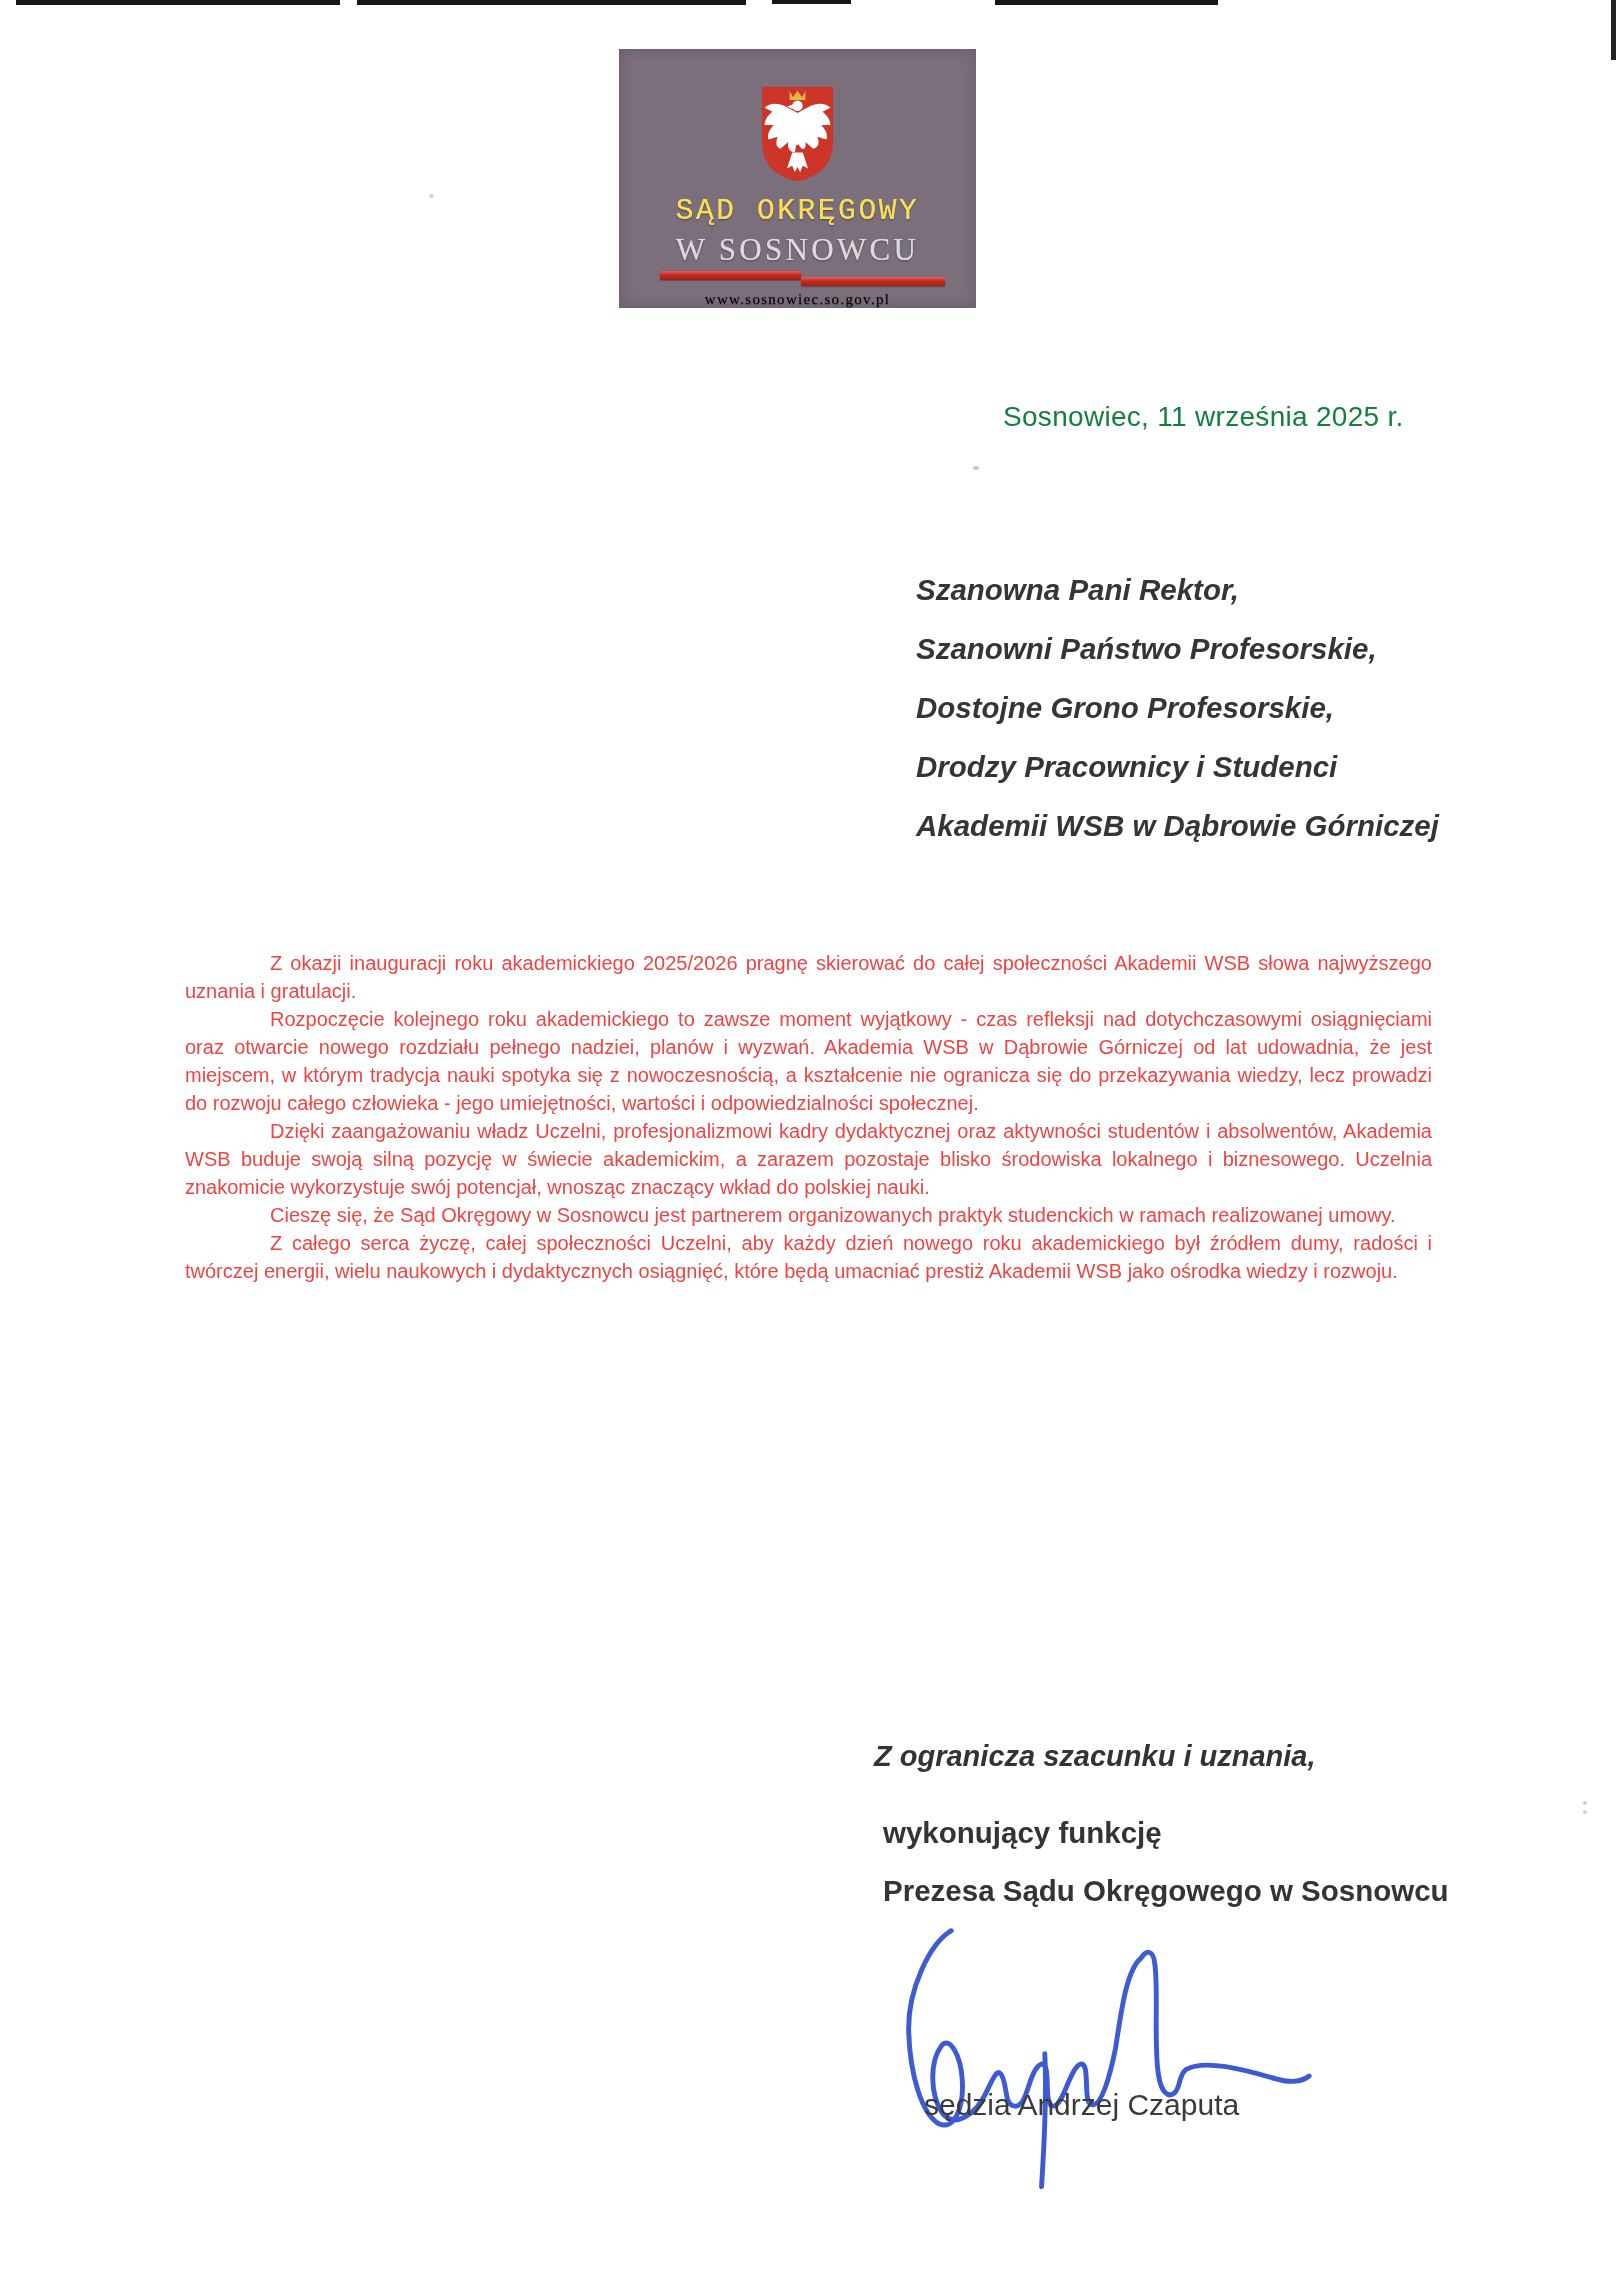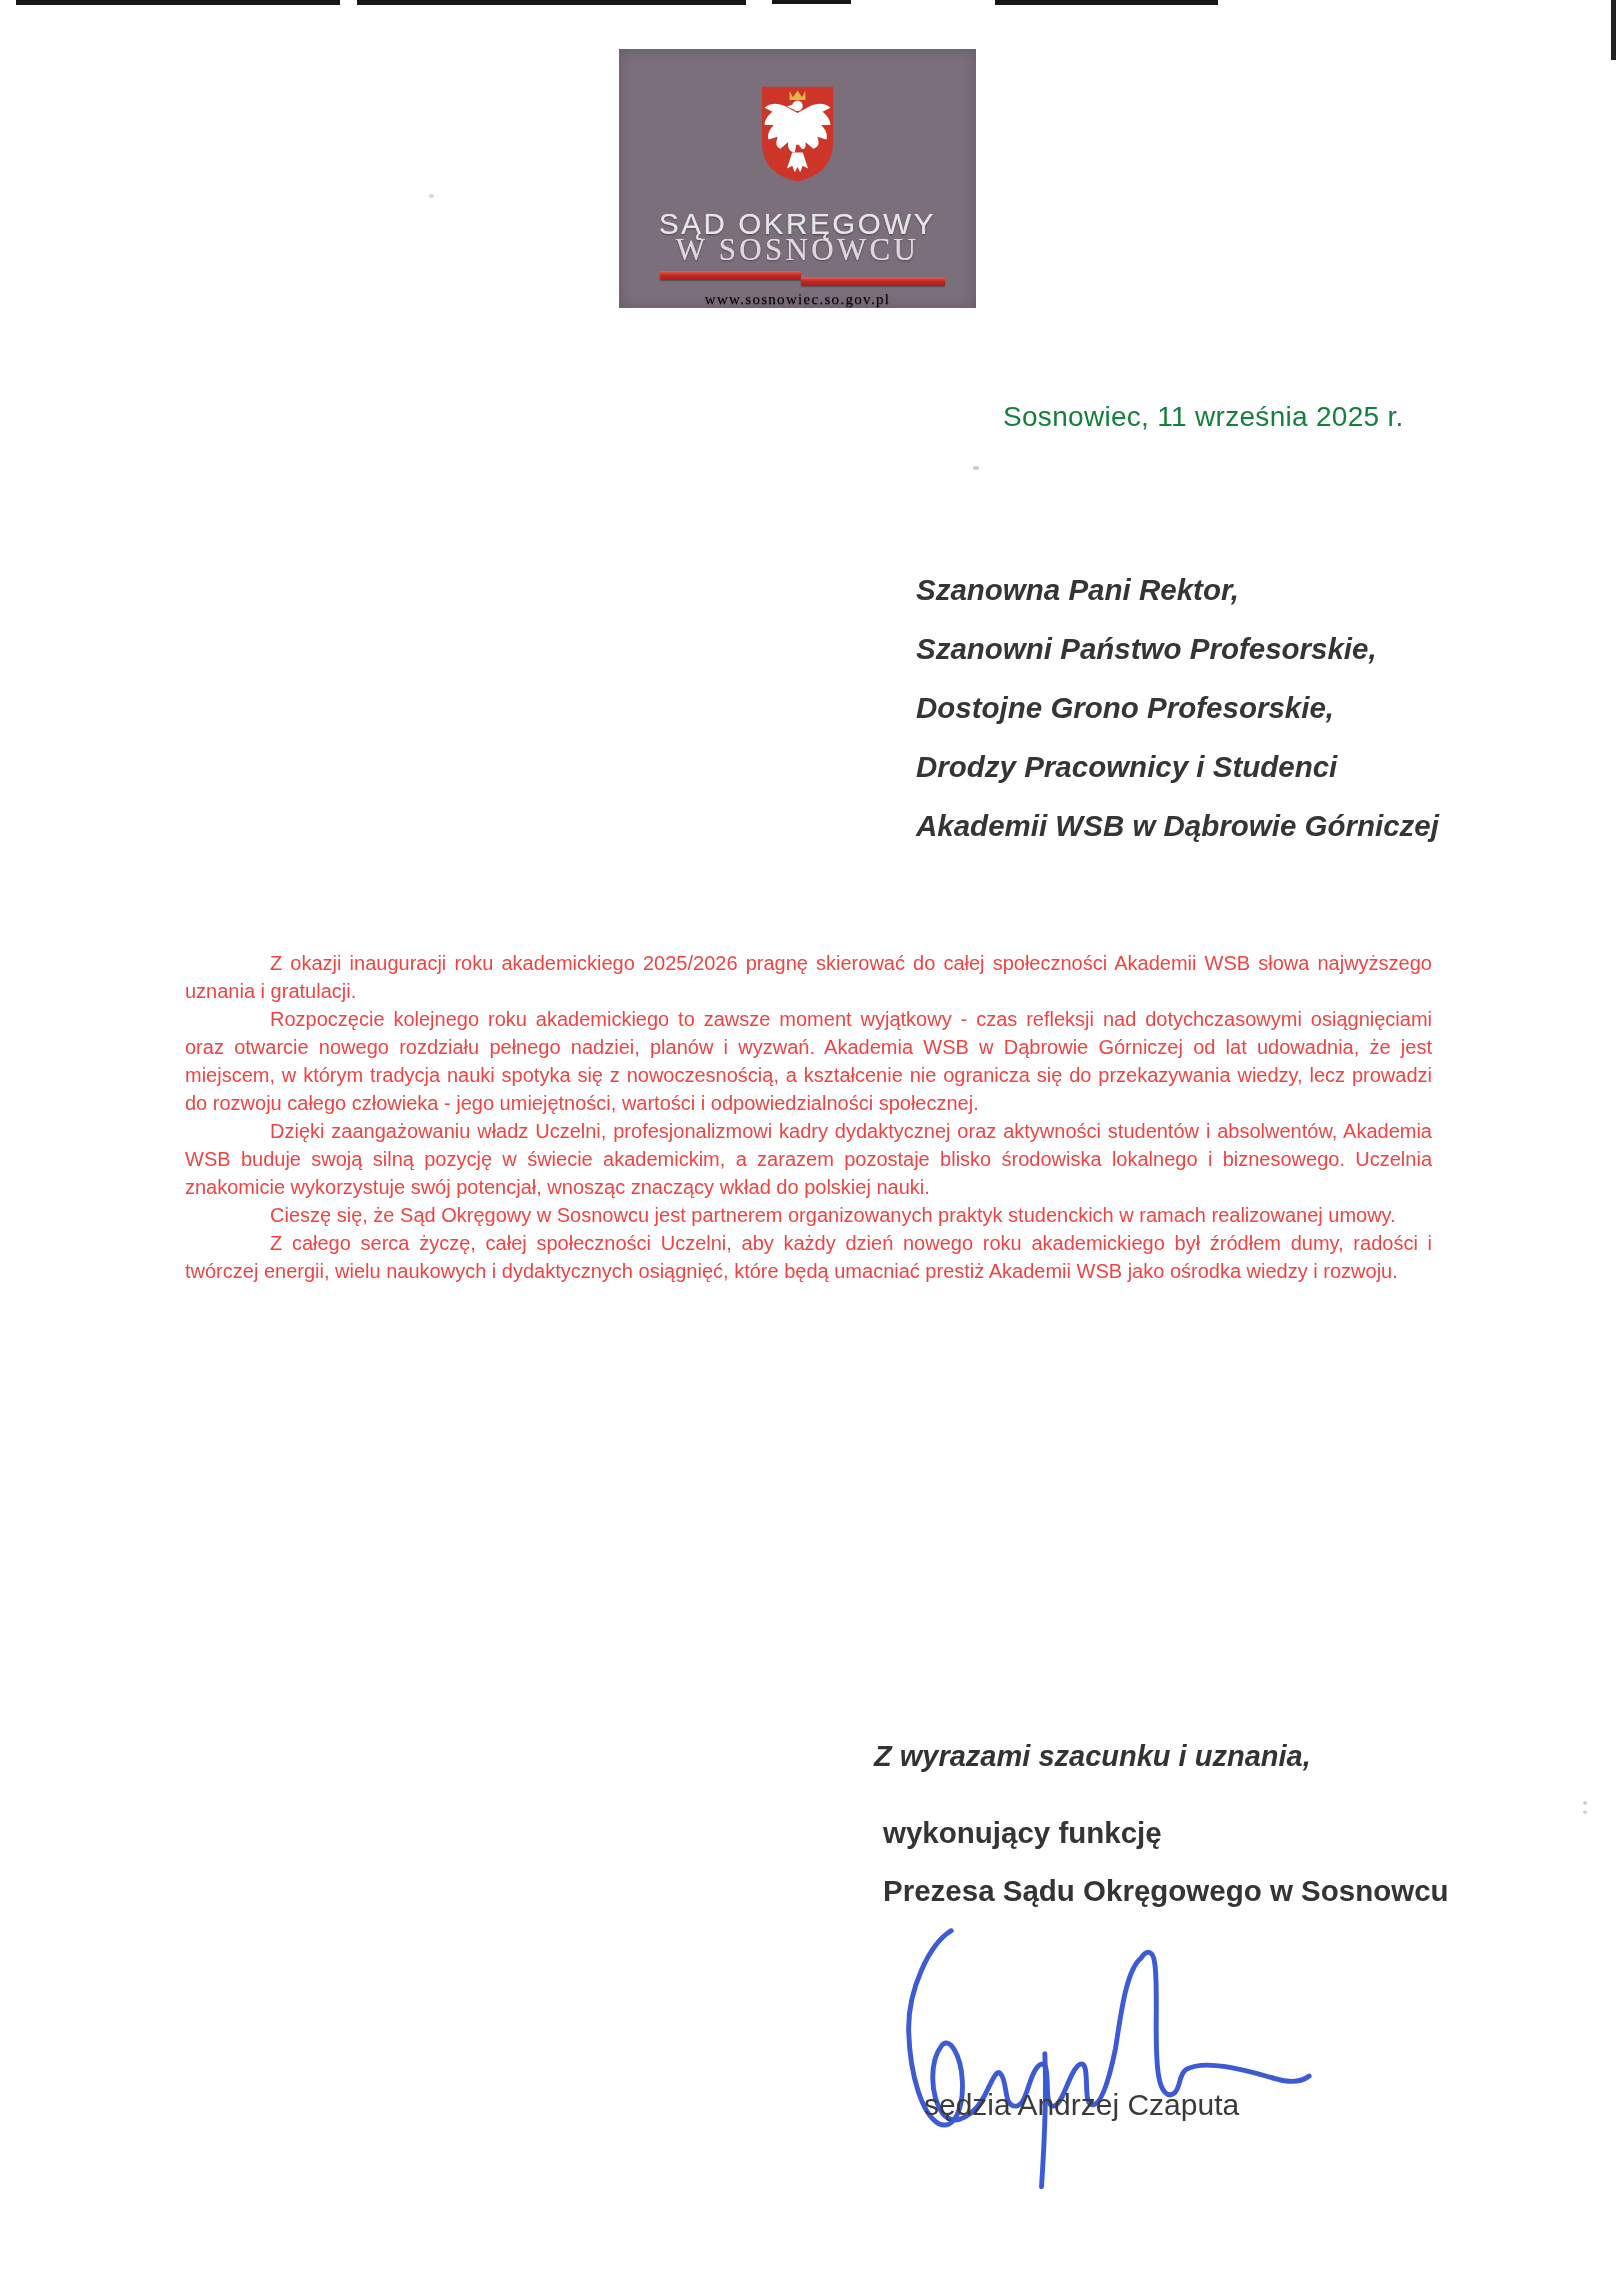--- a/index.html
+++ b/index.html
@@ -26,24 +26,23 @@
   
   .logo{
     position:absolute;left:619px;top:49px;width:357px;height:259px;
     background:#7b6f7b;
     box-shadow:inset 0 0 15.7px rgba(0,0,0,.18);
     text-align:center;
   }
   .logo .shield{position:absolute;left:139px;top:35px;width:79px;height:99px;}
   .logo .l1{
     position:absolute;left:0;width:100%;top:145px;
-    font-family:Liberation Sans, sans-serif;font-size:29.5px;letter-spacing:2.6px;
-    color:#e5e5e5;text-shadow:0 1.3px 2px rgba(0,0,0,.45), 0 0 0.7px #fff;
+    font-family:Liberation Mono, monospace;font-size:29.5px;letter-spacing:2.6px;
+    color:#fde047;text-shadow:0 1.3px 2px rgba(0,0,0,.45), 0 0 0.7px #fff;
     white-space:nowrap;
-    margin-top:13px;
   }
   .logo .l2{
     position:absolute;left:0;width:100%;top:183px;
     font-family:"Liberation Serif",serif;font-size:31px;letter-spacing:3.3px;
     color:#ddd7de;text-shadow:0 1.3px 2px rgba(0,0,0,.45), 0 0 0.7px #fff;
     white-space:nowrap;
   }
   .bar{position:absolute;height:8.5px;border-radius:1.3px;
        background:linear-gradient(to bottom,#e8605a 0%,#c22a20 45%,#a81f17 100%);
        box-shadow:0 0.7px 1.3px rgba(0,0,0,.4);}
@@ -132,21 +131,21 @@
   </div>
 
   <div class="body-text">
     <p>Z okazji inauguracji roku akademickiego 2025/2026 pragnę skierować do całej społeczności Akademii WSB słowa najwyższego uznania i gratulacji.</p>
     <p>Rozpoczęcie kolejnego roku akademickiego to zawsze moment wyjątkowy - czas refleksji nad dotychczasowymi osiągnięciami oraz otwarcie nowego rozdziału pełnego nadziei, planów i wyzwań. Akademia WSB w Dąbrowie Górniczej od lat udowadnia, że jest miejscem, w którym tradycja nauki spotyka się z nowoczesnością, a kształcenie nie ogranicza się do przekazywania wiedzy, lecz prowadzi do rozwoju całego człowieka - jego umiejętności, wartości i odpowiedzialności społecznej.</p>
     <p>Dzięki zaangażowaniu władz Uczelni, profesjonalizmowi kadry dydaktycznej oraz aktywności studentów i absolwentów, Akademia WSB buduje swoją silną pozycję w świecie akademickim, a zarazem pozostaje blisko środowiska lokalnego i biznesowego. Uczelnia znakomicie wykorzystuje swój potencjał, wnosząc znaczący wkład do polskiej nauki.</p>
     <p>Cieszę się, że Sąd Okręgowy w Sosnowcu jest partnerem organizowanych praktyk studenckich w ramach realizowanej umowy.</p>
     <p>Z całego serca życzę, całej społeczności Uczelni, aby każdy dzień nowego roku akademickiego był źródłem dumy, radości i twórczej energii, wielu naukowych i dydaktycznych osiągnięć, które będą umacniać prestiż Akademii WSB jako ośrodka wiedzy i rozwoju.</p>
   </div>
 
-  <div class="regards">Z wyrazami szacunku i uznania,</div>
+  <div class="regards">Z ogranicza szacunku i uznania,</div>
 
   <div class="acting">
     <div>wykonujący funkcję</div>
     <div>Prezesa Sądu Okręgowego w Sosnowcu</div>
   </div>
 
 
   <svg class="signature-svg" viewBox="0 0 750 460" xmlns="http://www.w3.org/2000/svg">
     <g fill="none" stroke="#2e4fd0" stroke-width="7.5" stroke-linecap="round" stroke-linejoin="round" opacity="0.93">
       <path d="M153,50

